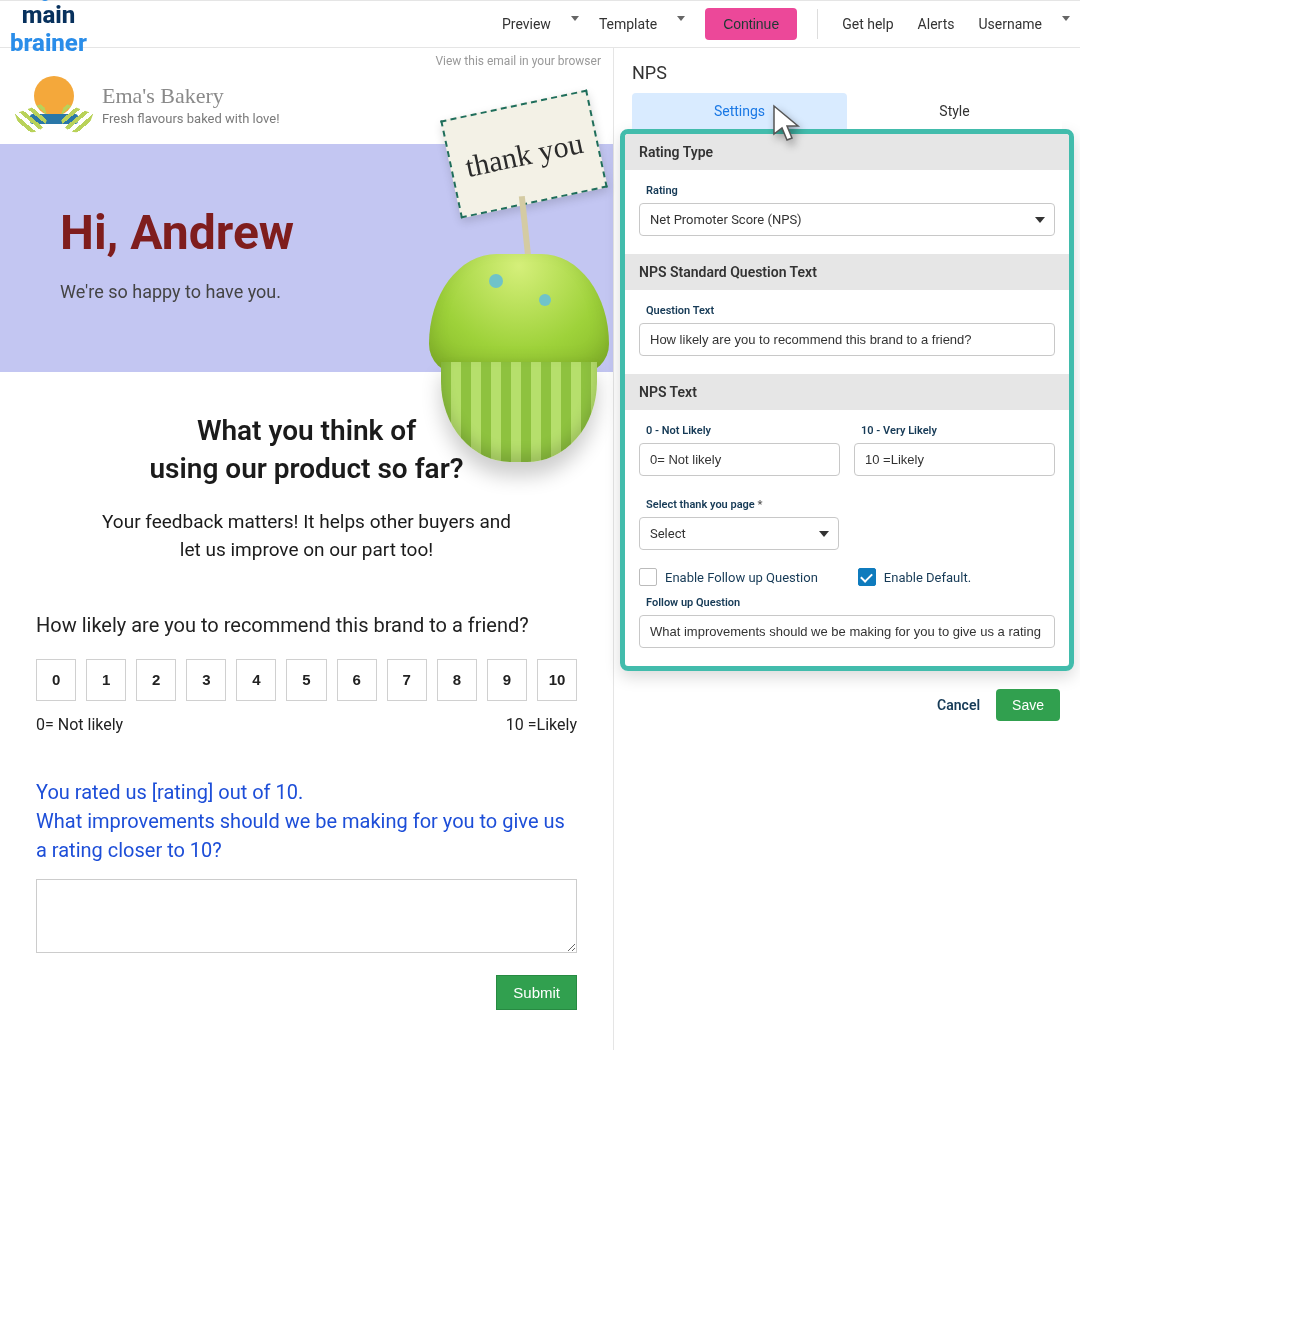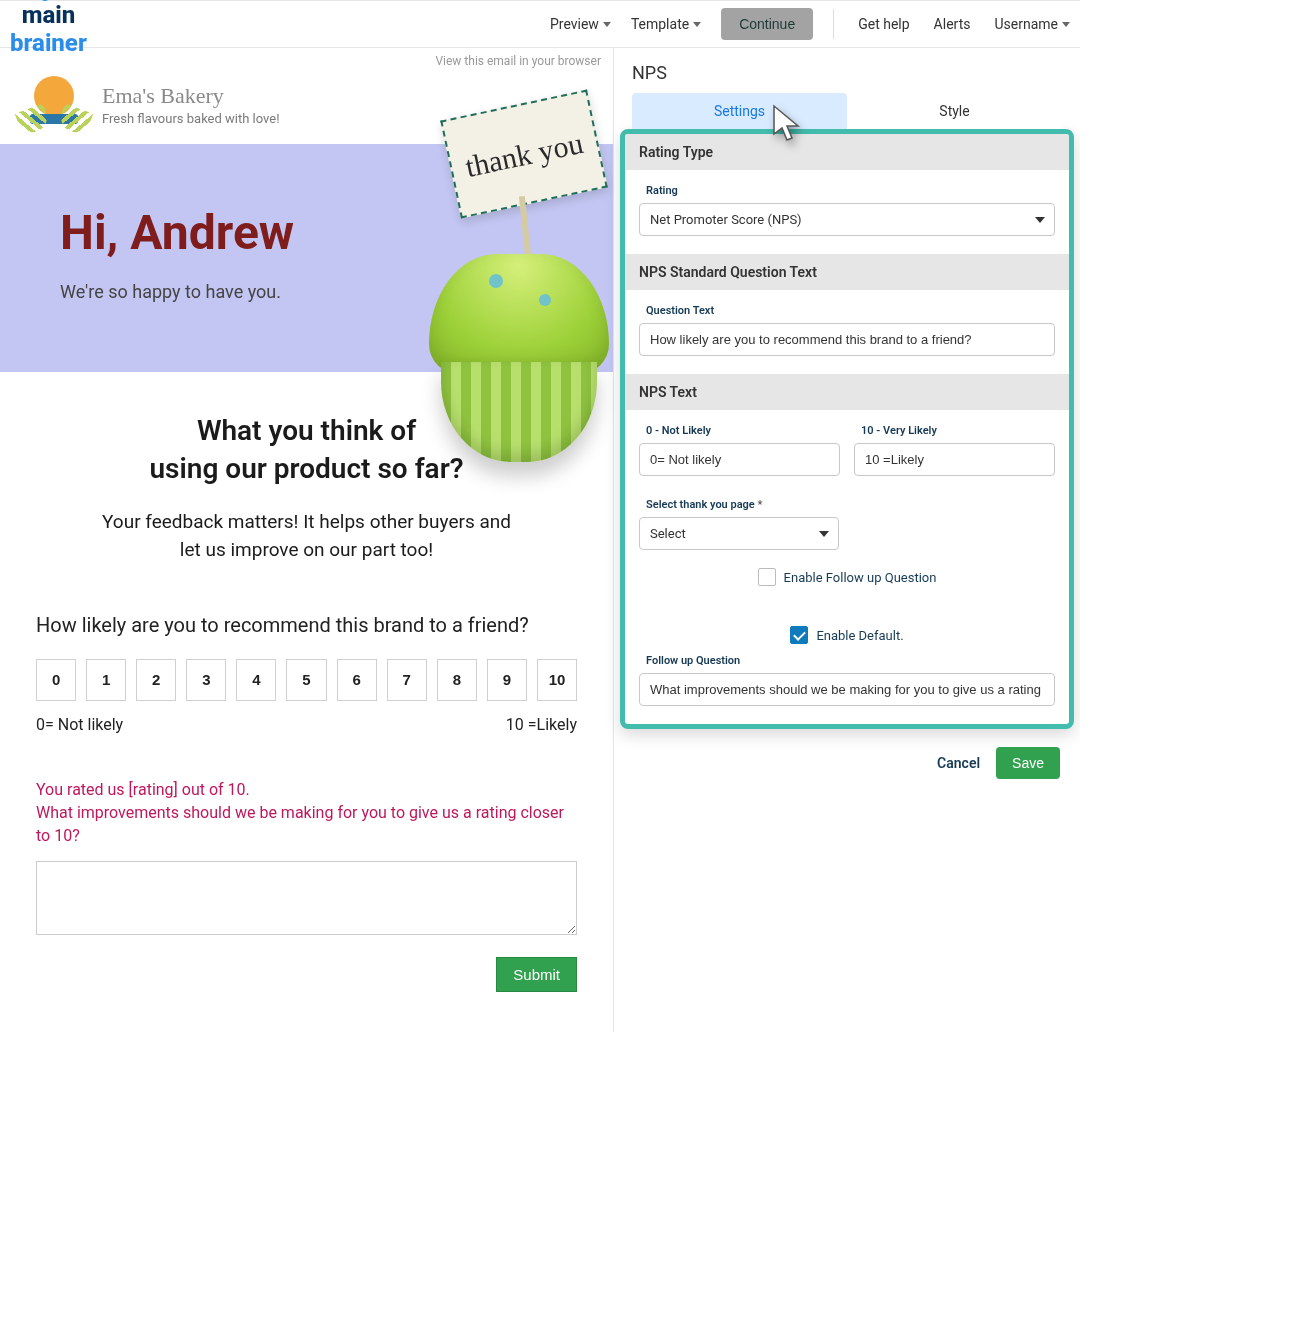--- a/index.html
+++ b/index.html
@@ -47,32 +47,31 @@
     margin-left: auto;
     display: flex;
     align-items: center;
     gap: 20px;
     padding-right: 20px;
   }
   .menu-item {
     font-size: 14px;
     color: #333;
     display: inline-flex;
-    align-items: center;
-    gap: 4px;
+    gap: 20px;
     cursor: pointer;
   }
   .caret {
     width: 0; height: 0;
     border-left: 4px solid transparent;
     border-right: 4px solid transparent;
     border-top: 5px solid #666;
   }
   .continue-btn {
-    background: #a3a3a3;
+    background: #ec4899;
     color: #1c3a33;
     border: none;
     padding: 8px 18px;
     border-radius: 4px;
     font-size: 14px;
     cursor: pointer;
   }
   .topbar .right-controls {
     display: flex;
     align-items: center;
@@ -227,22 +226,22 @@
     cursor: pointer;
   }
   .rating-labels {
     display: flex;
     justify-content: space-between;
     font-size: 16px;
     color: #222;
     margin-top: 14px;
   }
   .followup-text {
-    font-size: 16px;
-    color: #be185d;
+    font-size: 20px;
+    color: #1d4ed8;
     margin-top: 44px;
     line-height: 1.45;
   }
   .followup-textarea {
     width: 100%;
     height: 74px;
     border: 1px solid #ccc;
     margin-top: 14px;
     resize: both;
     font-size: 14px;
@@ -337,21 +336,20 @@
     pointer-events:none;
   }
   .two-col { display: flex; gap: 14px; }
   .two-col > div { flex: 1; }
 
   .checkbox-row {
     display: flex;
     gap: 40px;
     align-items: center;
     margin: 18px 0 10px 0;
-    flex-direction: column;
   }
   .checkbox-item { display: flex; align-items: center; gap: 8px; font-size: 13px; color: #163a56; }
   .cbox {
     width: 18px; height: 18px;
     border: 1px solid #bbb;
     border-radius: 2px;
     display: inline-flex;
     align-items: center; justify-content: center;
     background: #fff;
     cursor: pointer;

